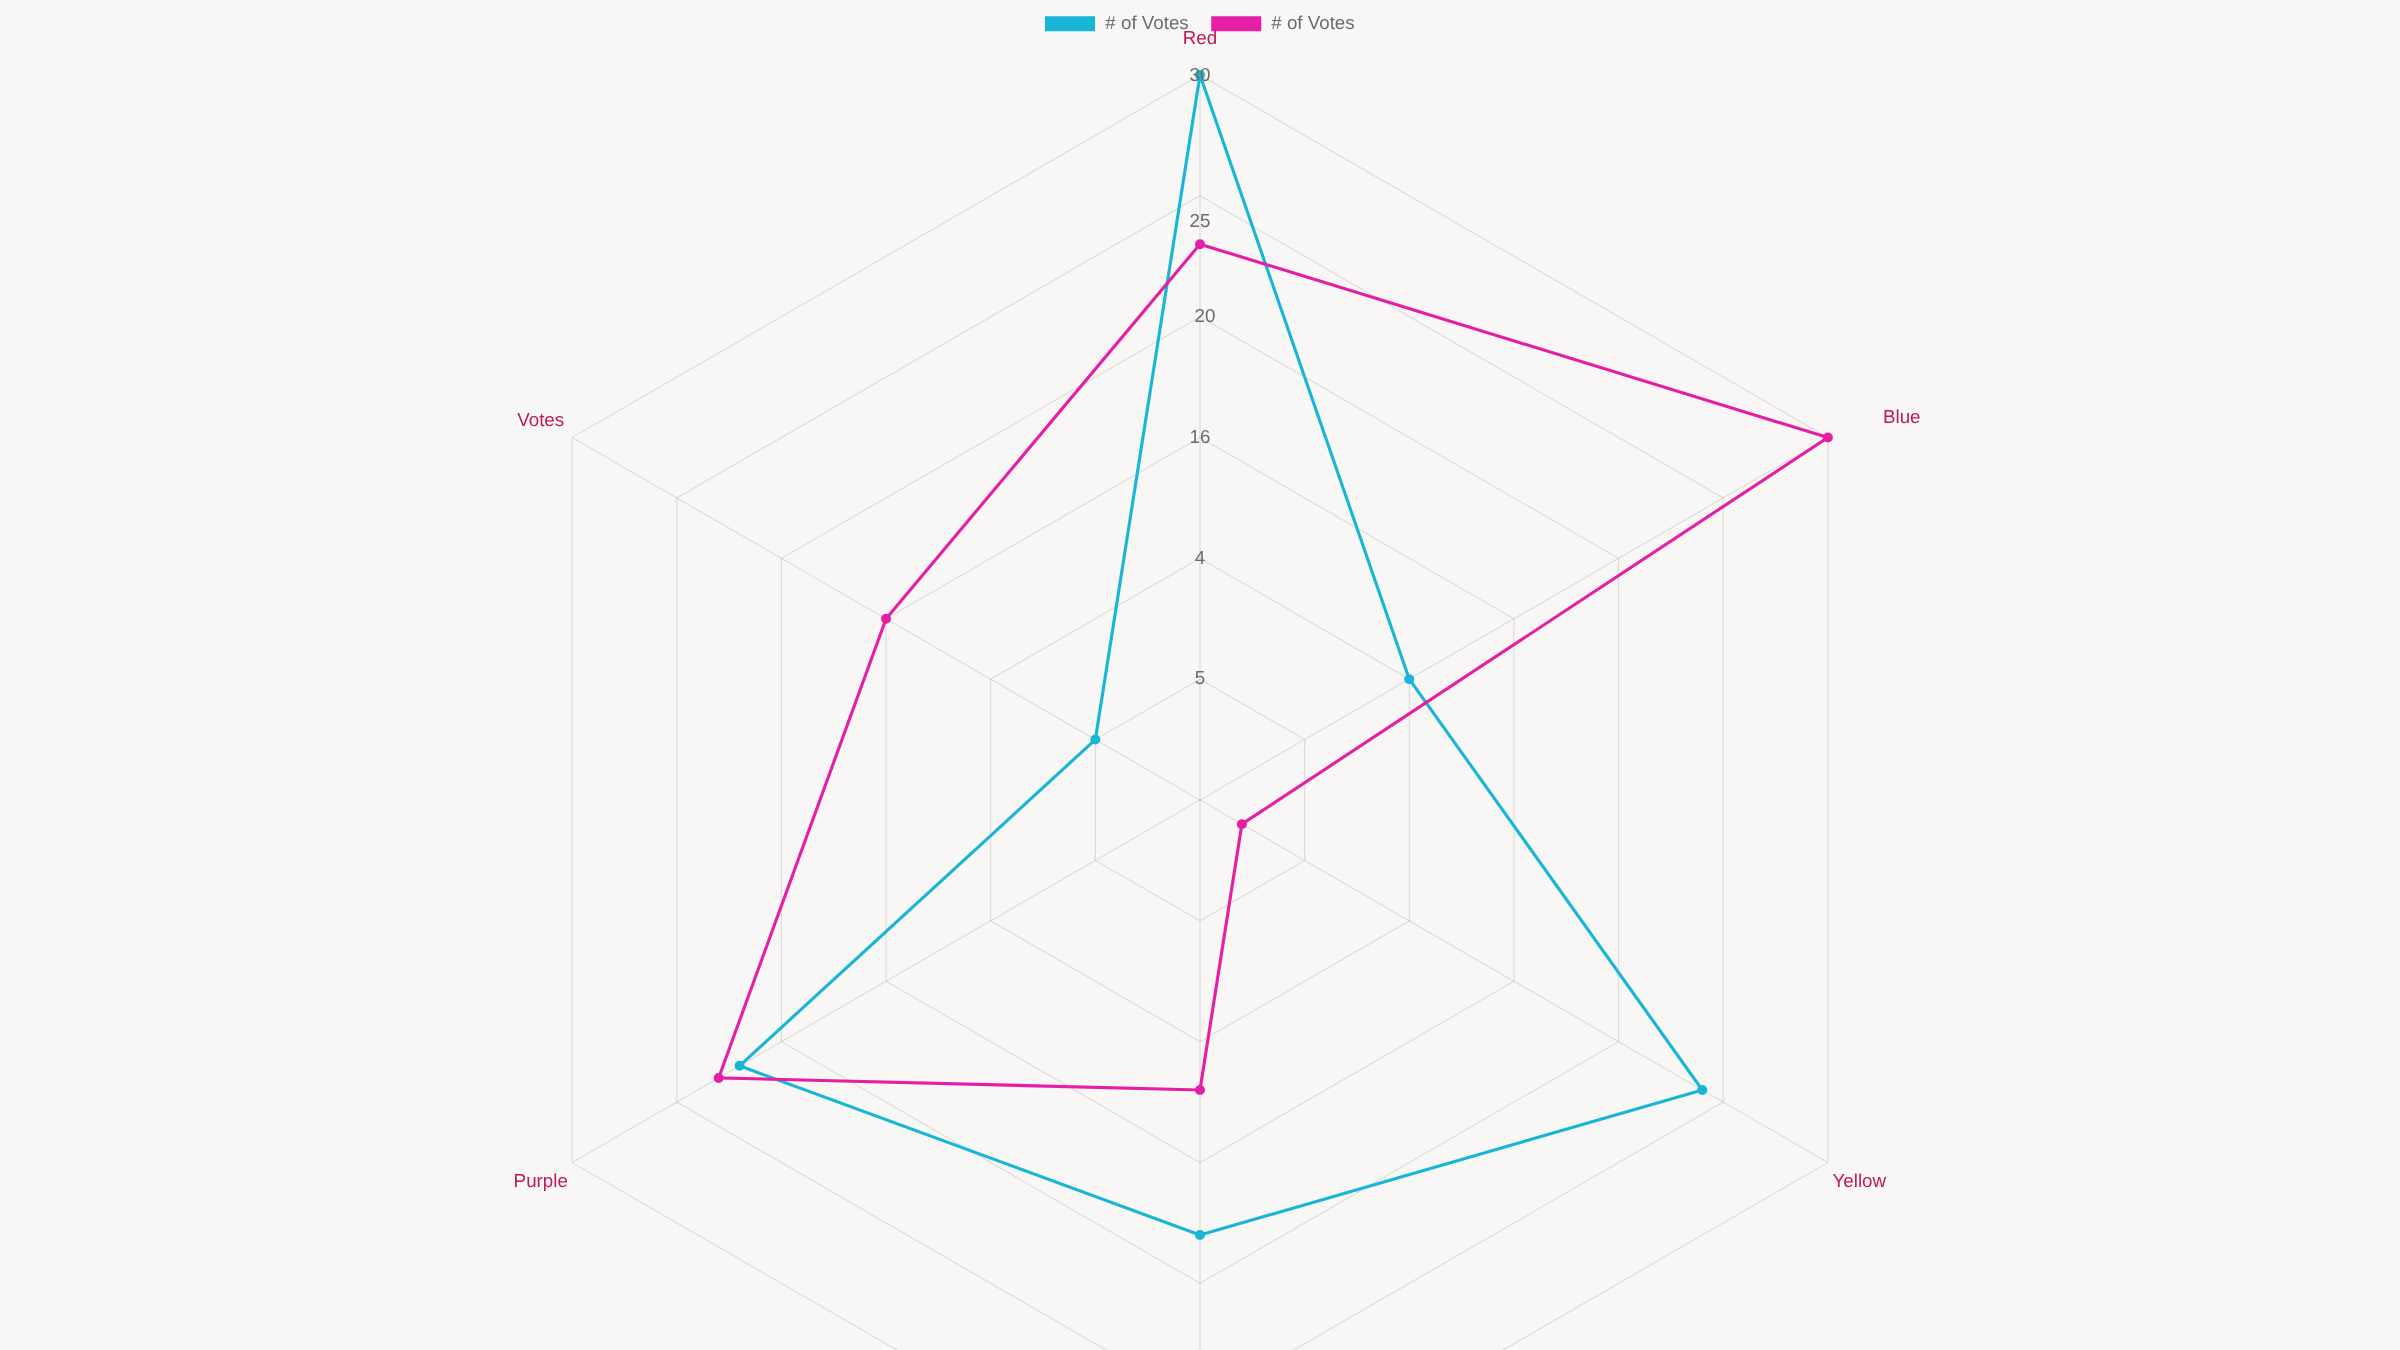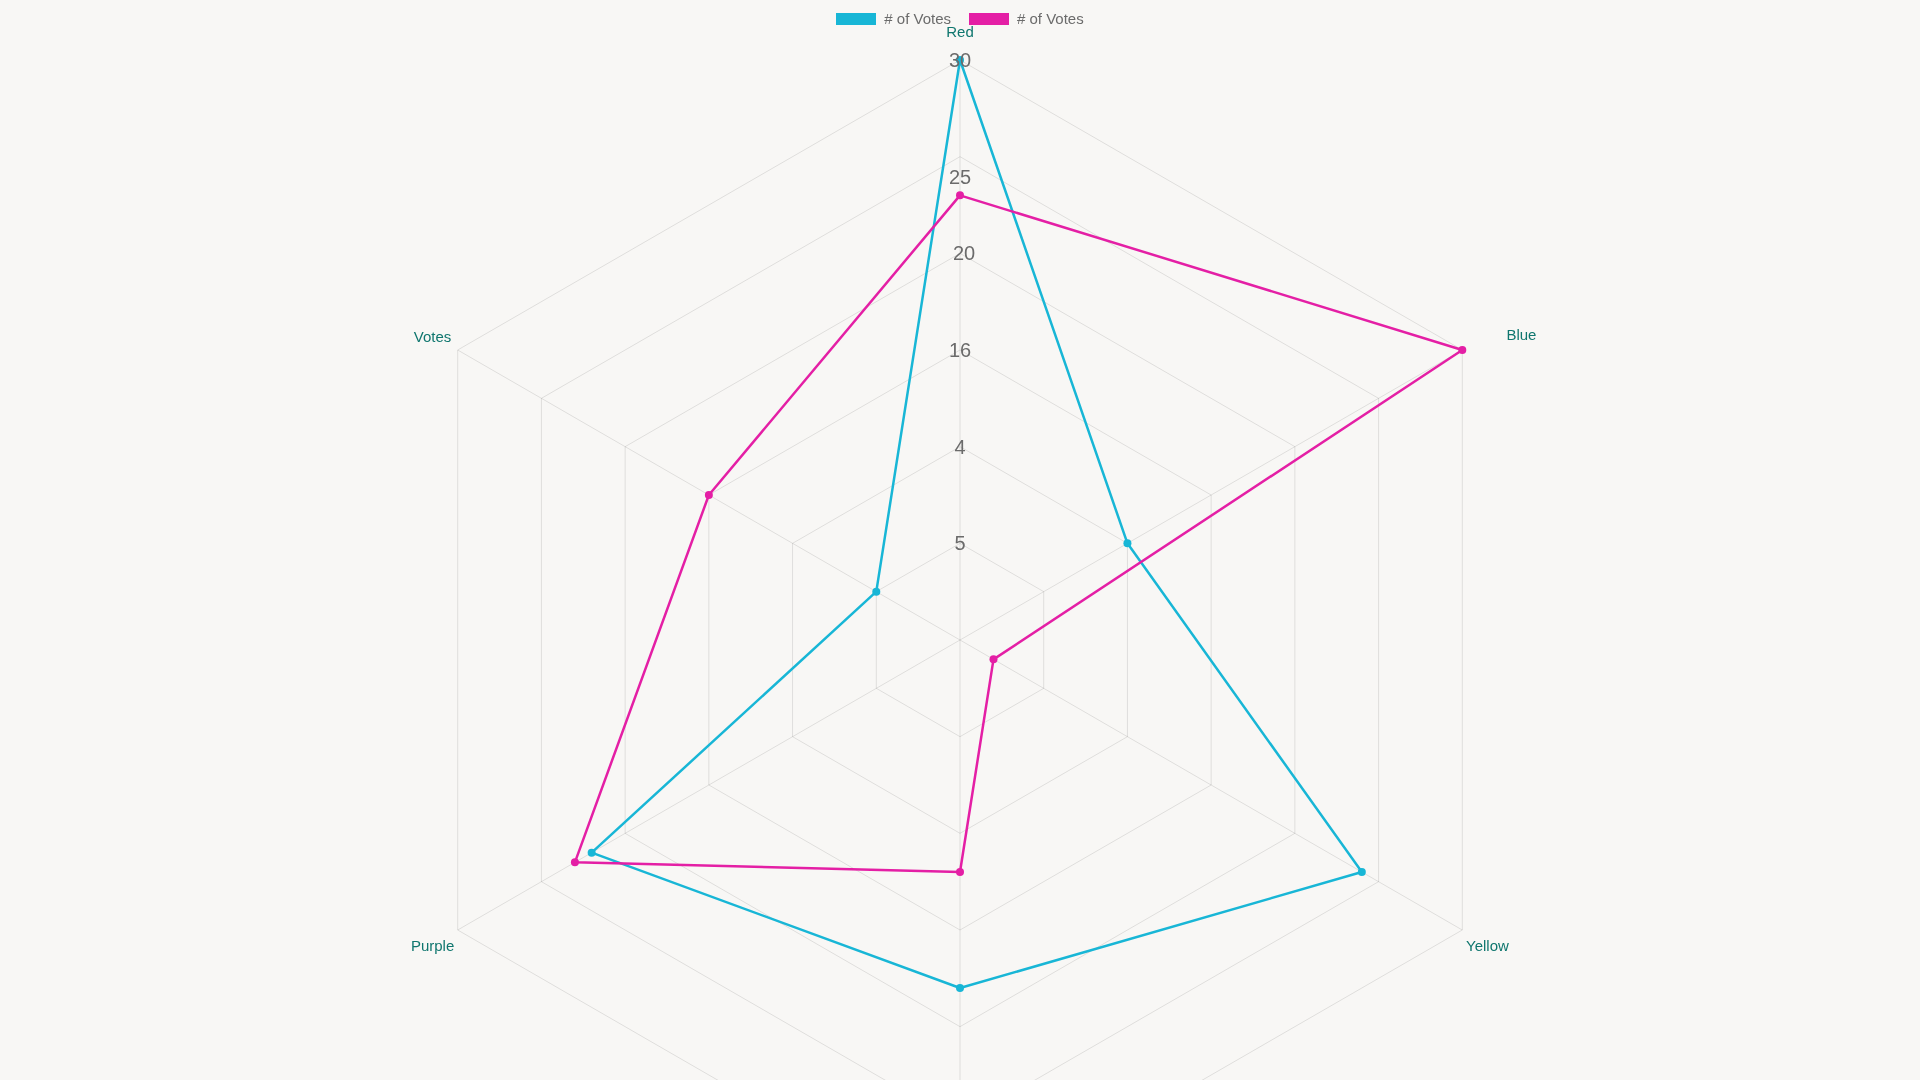--- a/index.html
+++ b/index.html
@@ -34,27 +34,27 @@
     gap: 8px;
     cursor: pointer;
   }
   .swatch {
     width: 40px;
     height: 12px;
   }
   .axis-label {
     position: absolute;
     font-size: 15px;
-    color: #0f766e;
+    color: #be185d;
     transform: translate(-50%, -50%);
     white-space: nowrap;
   }
   .tick-label {
     position: absolute;
-    font-size: 20px;
+    font-size: 15px;
     color: #6b6b6b;
     transform: translate(-50%, -50%);
   }
 </style>
 </head>
 <body>
 
 <div class="chart-wrap">
 
   <div class="legend">

